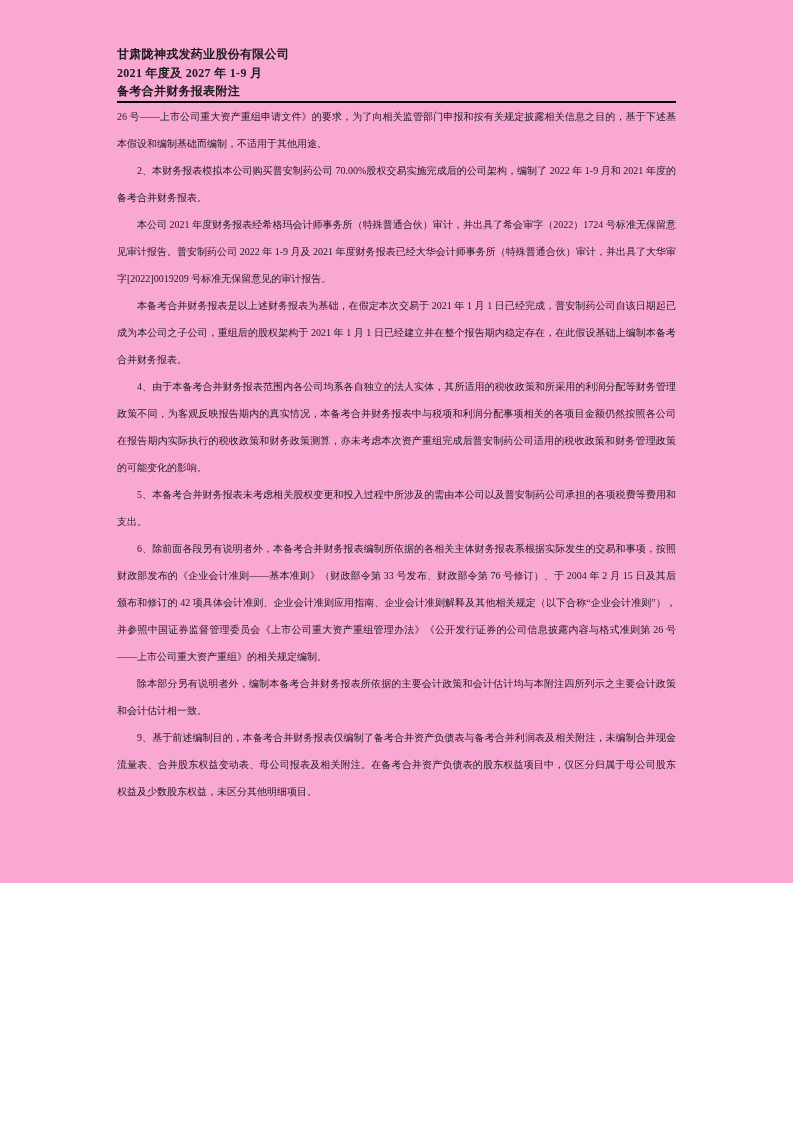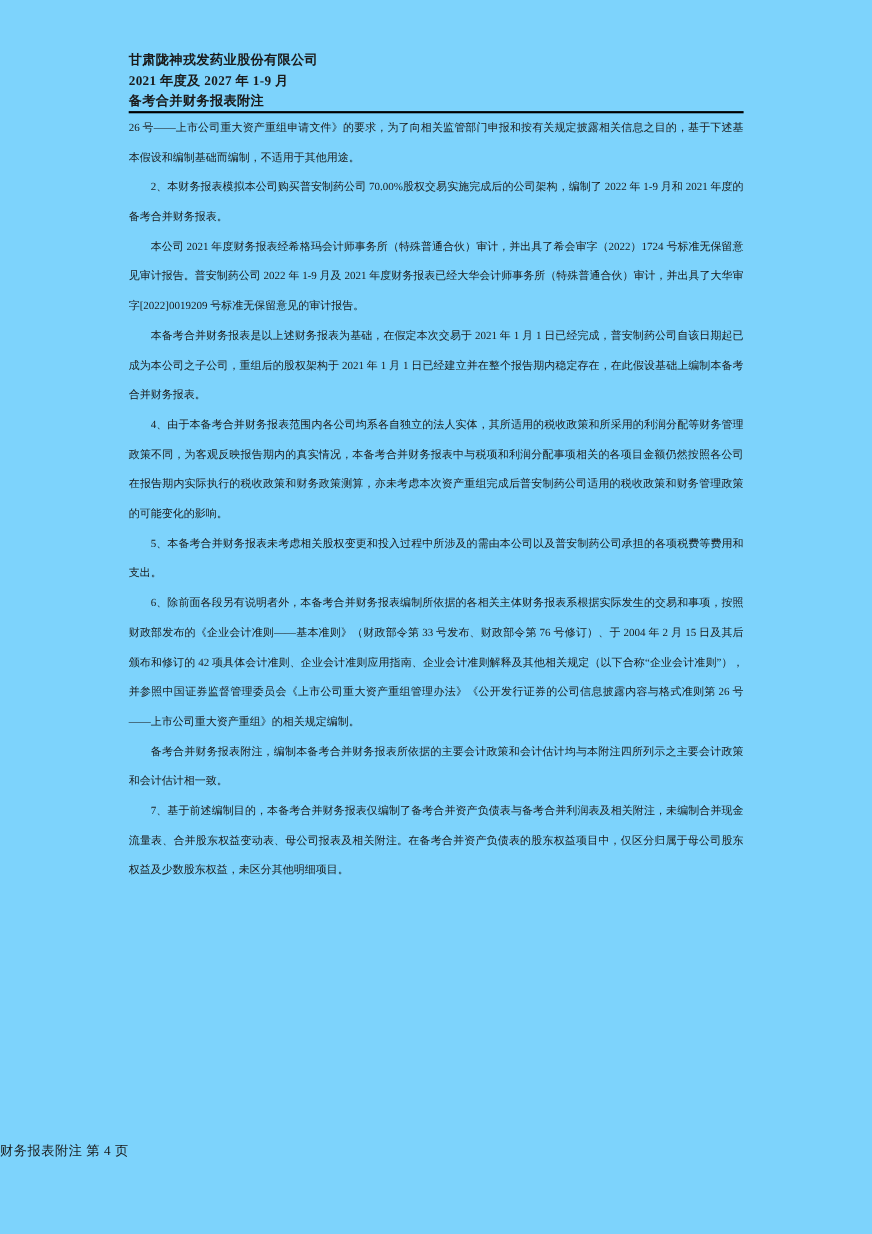--- a/index.html
+++ b/index.html
@@ -3,22 +3,22 @@
 <meta charset="utf-8">
 <style>
   html, body {
     margin: 0;
     padding: 0;
     background: #ffffff;
   }
   .page {
     position: relative;
     width: 793px;
-    height: 1122px;
-    background: #7dd3fc;
+    height: 883px;
+    background: #f9a8d4;
     font-family: "Liberation Serif", "DejaVu Serif", serif;
     color: #1a1a1a;
     overflow: hidden;
     box-sizing: border-box;
   }
   .header {
     position: absolute;
     left: 117px;
     top: 45px;
     width: 560px;
@@ -76,21 +76,21 @@
   <div class="rule"></div>
 
   <div class="content">
     <p class="para">26 号——上市公司重大资产重组申请文件》的要求，为了向相关监管部门申报和按有关规定披露相关信息之目的，基于下述基本假设和编制基础而编制，不适用于其他用途。</p>
     <p class="para indent">2、本财务报表模拟本公司购买普安制药公司 70.00%股权交易实施完成后的公司架构，编制了 2022 年 1-9 月和 2021 年度的备考合并财务报表。</p>
     <p class="para indent">本公司 2021 年度财务报表经希格玛会计师事务所（特殊普通合伙）审计，并出具了希会审字（2022）1724 号标准无保留意见审计报告。普安制药公司 2022 年 1-9 月及 2021 年度财务报表已经大华会计师事务所（特殊普通合伙）审计，并出具了大华审字[2022]0019209 号标准无保留意见的审计报告。</p>
     <p class="para indent">本备考合并财务报表是以上述财务报表为基础，在假定本次交易于 2021 年 1 月 1 日已经完成，普安制药公司自该日期起已成为本公司之子公司，重组后的股权架构于 2021 年 1 月 1 日已经建立并在整个报告期内稳定存在，在此假设基础上编制本备考合并财务报表。</p>
     <p class="para indent">4、由于本备考合并财务报表范围内各公司均系各自独立的法人实体，其所适用的税收政策和所采用的利润分配等财务管理政策不同，为客观反映报告期内的真实情况，本备考合并财务报表中与税项和利润分配事项相关的各项目金额仍然按照各公司在报告期内实际执行的税收政策和财务政策测算，亦未考虑本次资产重组完成后普安制药公司适用的税收政策和财务管理政策的可能变化的影响。</p>
     <p class="para indent">5、本备考合并财务报表未考虑相关股权变更和投入过程中所涉及的需由本公司以及普安制药公司承担的各项税费等费用和支出。</p>
     <p class="para indent">6、除前面各段另有说明者外，本备考合并财务报表编制所依据的各相关主体财务报表系根据实际发生的交易和事项，按照财政部发布的《企业会计准则——基本准则》（财政部令第 33 号发布、财政部令第 76 号修订）、于 2004 年 2 月 15 日及其后颁布和修订的 42 项具体会计准则、企业会计准则应用指南、企业会计准则解释及其他相关规定（以下合称“企业会计准则”），并参照中国证券监督管理委员会《上市公司重大资产重组管理办法》《公开发行证券的公司信息披露内容与格式准则第 26 号——上市公司重大资产重组》的相关规定编制。</p>
-    <p class="para indent">备考合并财务报表附注，编制本备考合并财务报表所依据的主要会计政策和会计估计均与本附注四所列示之主要会计政策和会计估计相一致。</p>
-    <p class="para indent">7、基于前述编制目的，本备考合并财务报表仅编制了备考合并资产负债表与备考合并利润表及相关附注，未编制合并现金流量表、合并股东权益变动表、母公司报表及相关附注。在备考合并资产负债表的股东权益项目中，仅区分归属于母公司股东权益及少数股东权益，未区分其他明细项目。</p>
+    <p class="para indent">除本部分另有说明者外，编制本备考合并财务报表所依据的主要会计政策和会计估计均与本附注四所列示之主要会计政策和会计估计相一致。</p>
+    <p class="para indent">9、基于前述编制目的，本备考合并财务报表仅编制了备考合并资产负债表与备考合并利润表及相关附注，未编制合并现金流量表、合并股东权益变动表、母公司报表及相关附注。在备考合并资产负债表的股东权益项目中，仅区分归属于母公司股东权益及少数股东权益，未区分其他明细项目。</p>
   </div>
 
   <div class="footer">
     <span>财务报表附注 第 4 页</span>
   </div>
 
 </div>
 
 </body></html>

